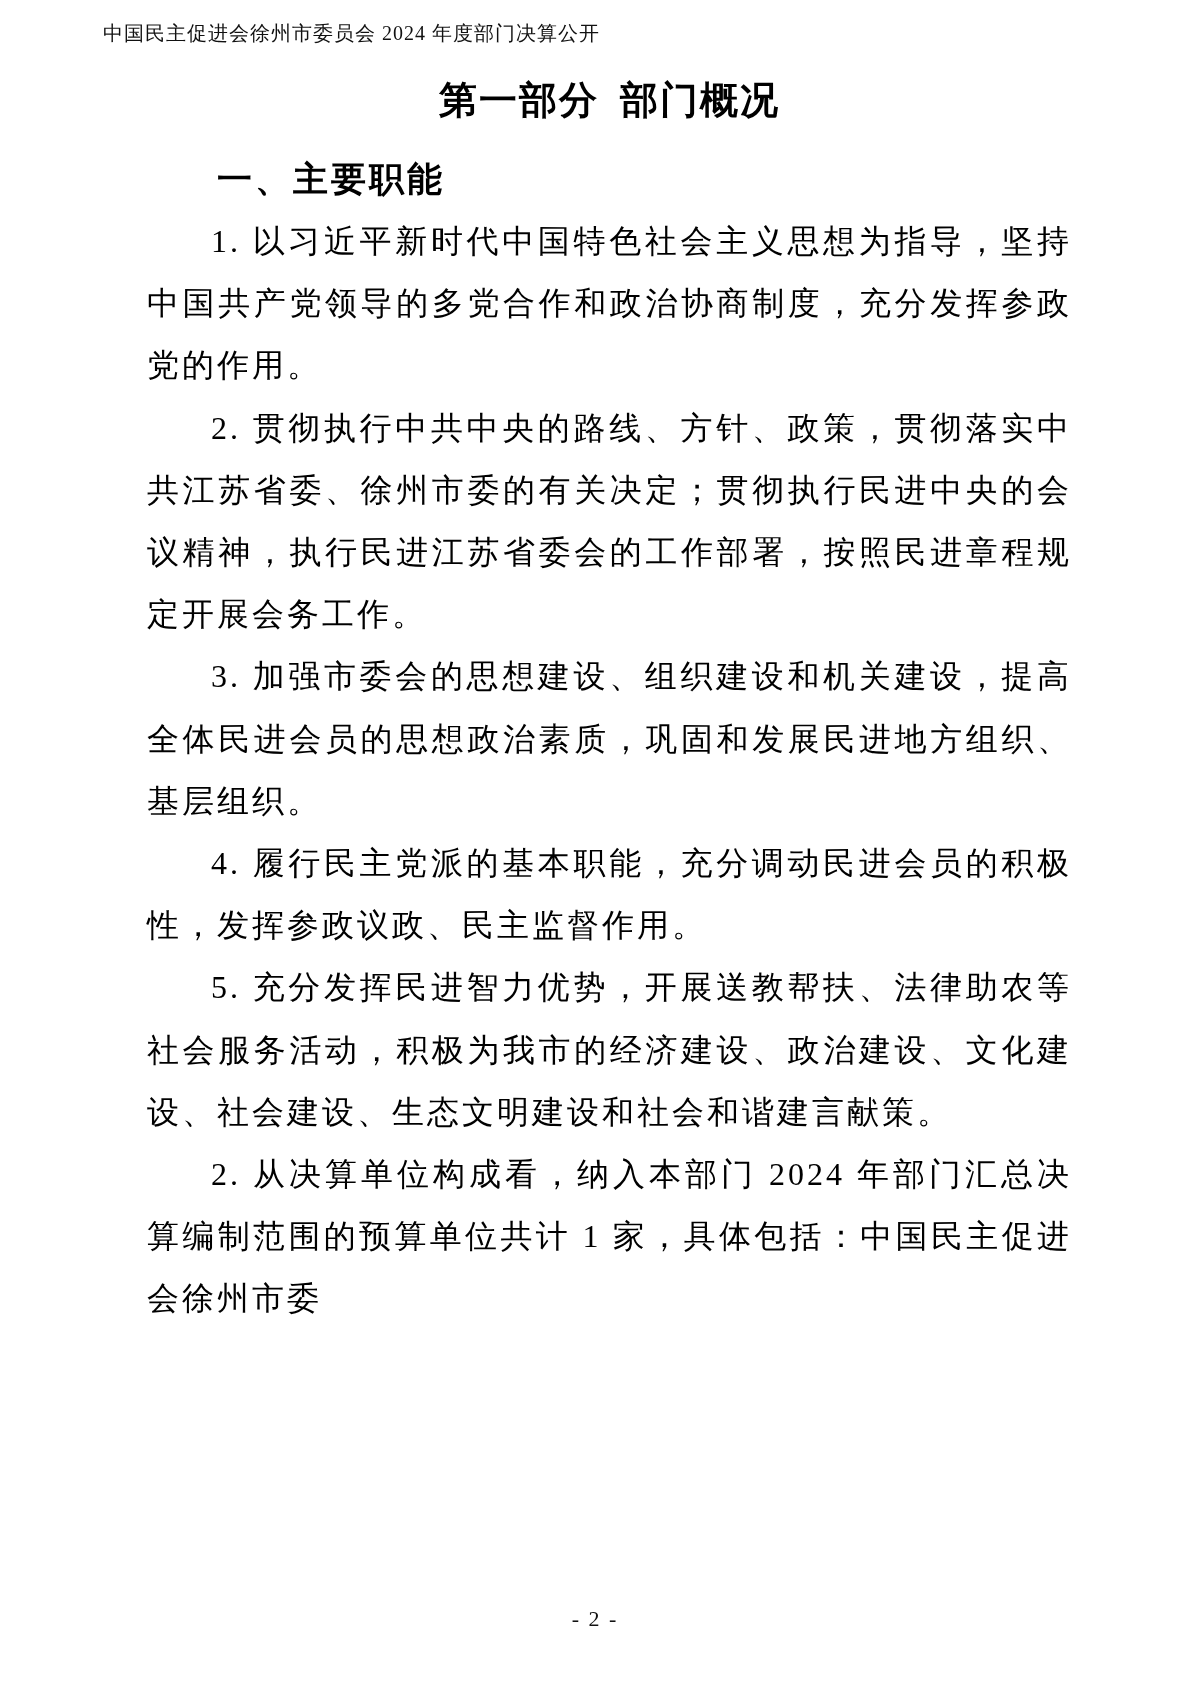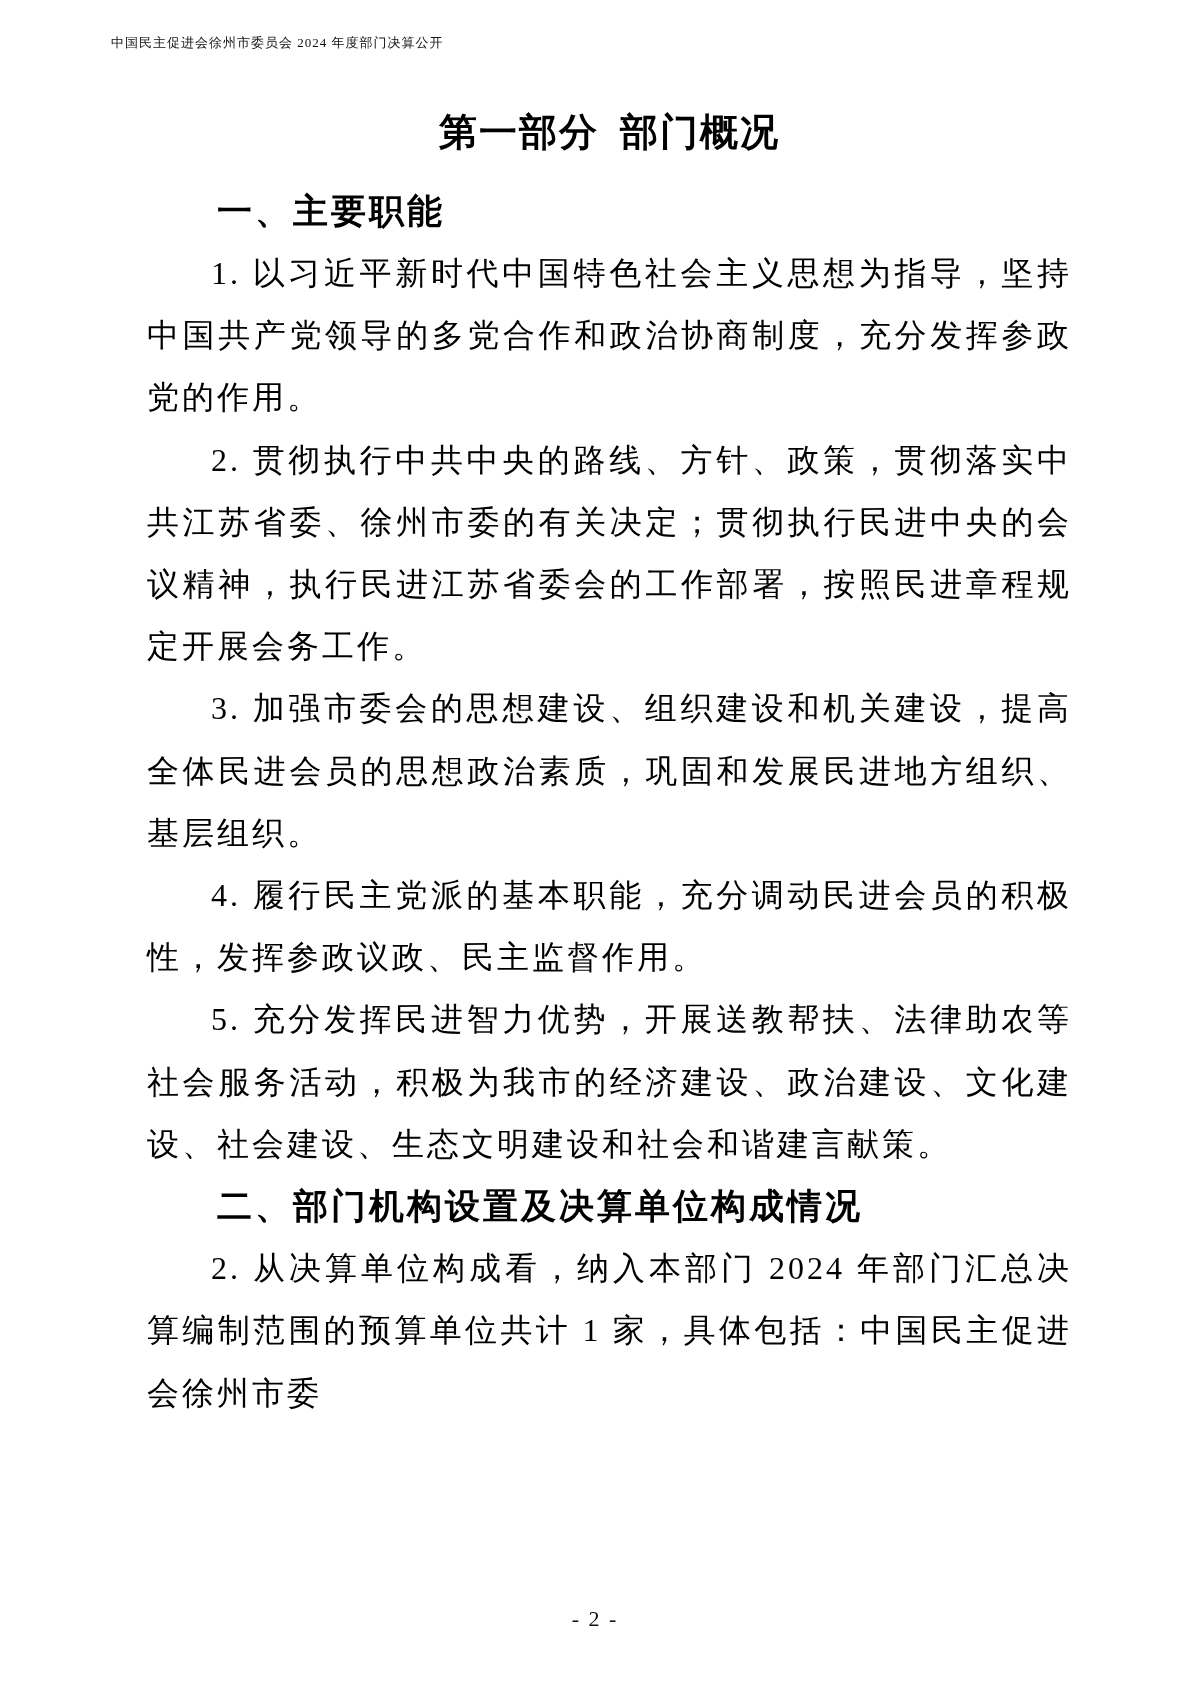--- a/index.html
+++ b/index.html
@@ -16,32 +16,31 @@
   .page {
     position: relative;
     width: 1190px;
     height: 1683px;
     background: #ffffff;
     overflow: hidden;
   }
   .doc-header {
     position: absolute;
     left: 103px;
-    top: 34px;
-    font-size: 13px;
+    top: 20px;
+    font-size: 20px;
     letter-spacing: 1px;
     color: #111111;
     font-family: "Liberation Serif", serif;
-    margin-left: 8px;
   }
   .content {
     padding: 0 118px 0 147px;
   }
   .doc-title {
-    margin: 110px 0 0 0;
+    margin: 78px 0 0 0;
     line-height: 44px;
     text-align: center;
     font-size: 38px;
     font-weight: bold;
     letter-spacing: 2px;
     font-family: "Liberation Serif", serif;
   }
   .section-heading {
     margin: 26px 0 0 0;
     line-height: 62px;
@@ -90,21 +89,20 @@
     <div class="doc-title">第一部分 部门概况</div>
 
     <div class="section-heading">一、主要职能</div>
 
     <p class="para">1. 以习近平新时代中国特色社会主义思想为指导，坚持中国共产党领导的多党合作和政治协商制度，充分发挥参政党的作用。</p>
     <p class="para">2. 贯彻执行中共中央的路线、方针、政策，贯彻落实中共江苏省委、徐州市委的有关决定；贯彻执行民进中央的会议精神，执行民进江苏省委会的工作部署，按照民进章程规定开展会务工作。</p>
     <p class="para">3. 加强市委会的思想建设、组织建设和机关建设，提高全体民进会员的思想政治素质，巩固和发展民进地方组织、基层组织。</p>
     <p class="para">4. 履行民主党派的基本职能，充分调动民进会员的积极性，发挥参政议政、民主监督作用。</p>
     <p class="para">5. 充分发挥民进智力优势，开展送教帮扶、法律助农等社会服务活动，积极为我市的经济建设、政治建设、文化建设、社会建设、生态文明建设和社会和谐建言献策。</p>
 
-    <div class="section-heading in-rhythm">二、部门机构设置及决算单位构成情况</div>
 
     <p class="para">2. 从决算单位构成看，纳入本部门 2024 年部门汇总决算编制范围的预算单位共计 1 家，具体包括：中国民主促进会徐州市委</p>
 
   </div>
 
   <div class="doc-footer">- 2 -</div>
 
 </div>
 
 </body></html>

